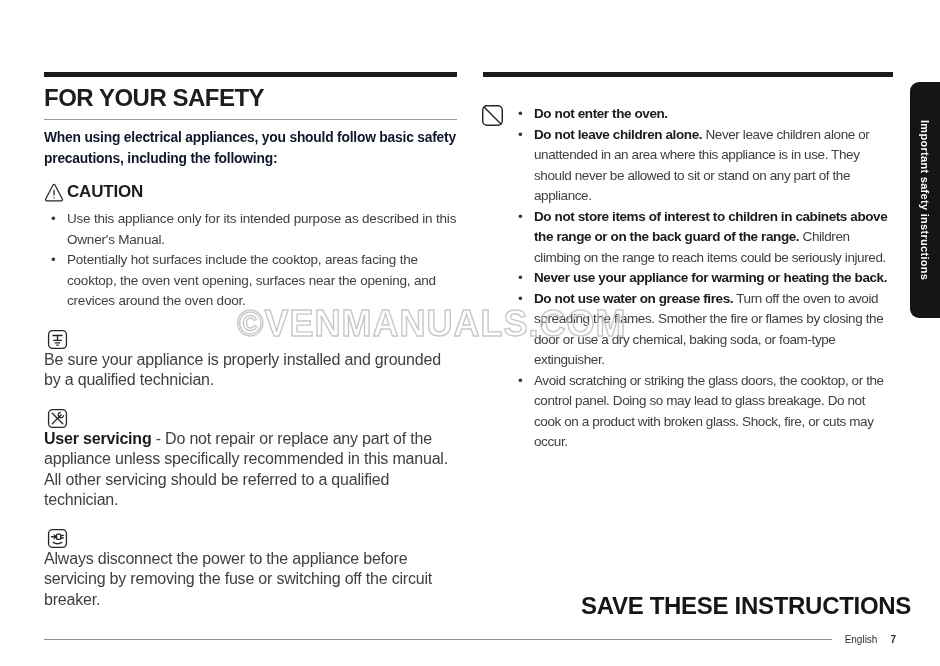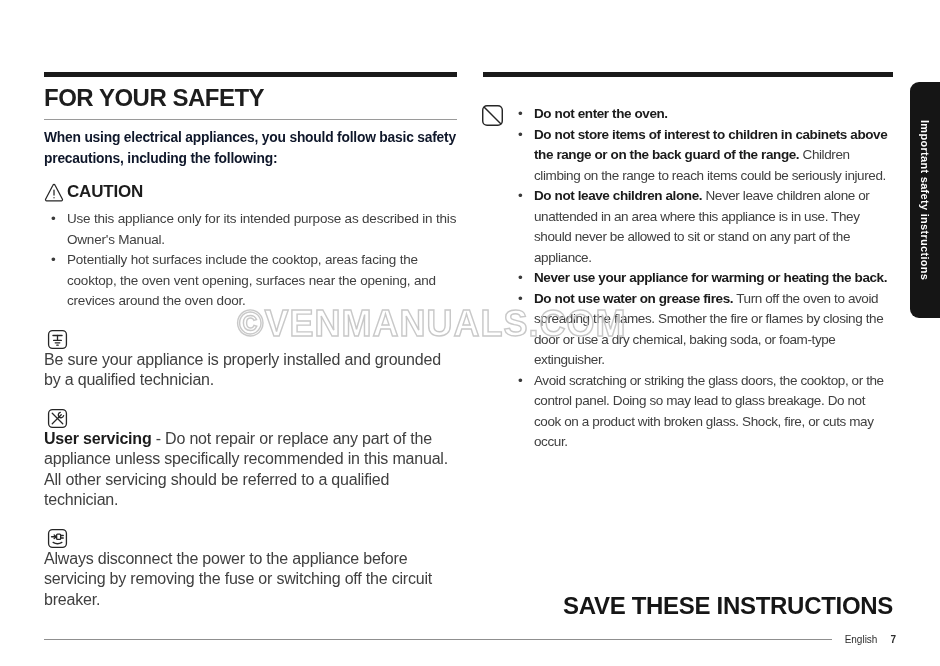--- a/index.html
+++ b/index.html
@@ -50,21 +50,21 @@
   .side-tab {
     position:absolute; right:0; top:82px; width:30px; height:236px;
     background:#151515; border-radius:9px 0 0 9px;
     display:flex; align-items:center; justify-content:center;
   }
   .side-tab span {
     writing-mode:vertical-rl; font-size:11px; font-weight:bold; color:#ffffff;
     letter-spacing:0.3px; white-space:nowrap;
   }
   .save-line {
-    position:absolute; right:47px; top:592px; font-size:24px; font-weight:bold;
+    position:absolute; right:29px; top:592px; font-size:24px; font-weight:bold;
     letter-spacing:-0.3px; color:#161616;
   }
   .footer {
     position:absolute; left:44px; right:44px; top:634px;
     display:flex; align-items:center; font-size:10px; color:#2e2e2e;
   }
   .footer .f-line { flex:1; height:1px; background:#8f8f8f; margin-right:13px; }
   .footer .f-num { margin-left:13px; font-weight:bold; }
   svg.outline-ic { stroke:#262626; fill:none; stroke-width:1.5; stroke-linecap:round; stroke-linejoin:round; }
 </style>
@@ -156,25 +156,25 @@
           <line x1="3.4" y1="3.4" x2="20.6" y2="20.6"></line>
         </svg>
       </span>
       <div class="bullet-list right-list">
         <div class="b-item">
           <span class="marker"></span>
           <span class="btext"><b class="b-bold">Do not enter the oven.</b><span></span></span>
         </div>
         <div class="b-item">
           <span class="marker"></span>
-          <span class="btext"><b class="b-bold">Do not store items of interest to children in cabinets above the range or on the back guard of the range.</b><span> Children climbing on the range to reach items could be seriously injured.</span></span>
+          <span class="btext"><b class="b-bold">Do not leave children alone.</b><span> Never leave children alone or unattended in an area where this appliance is in use. They should never be allowed to sit or stand on any part of the appliance.</span></span>
         </div>
         <div class="b-item">
           <span class="marker"></span>
-          <span class="btext"><b class="b-bold">Do not leave children alone.</b><span> Never leave children alone or unattended in an area where this appliance is in use. They should never be allowed to sit or stand on any part of the appliance.</span></span>
+          <span class="btext"><b class="b-bold">Do not store items of interest to children in cabinets above the range or on the back guard of the range.</b><span> Children climbing on the range to reach items could be seriously injured.</span></span>
         </div>
         <div class="b-item">
           <span class="marker"></span>
           <span class="btext"><b class="b-bold">Never use your appliance for warming or heating the back.</b><span></span></span>
         </div>
         <div class="b-item">
           <span class="marker"></span>
           <span class="btext"><b class="b-bold">Do not use water on grease fires.</b><span> Turn off the oven to avoid spreading the flames. Smother the fire or flames by closing the door or use a dry chemical, baking soda, or foam-type extinguisher.</span></span>
         </div>
         <div class="b-item">

